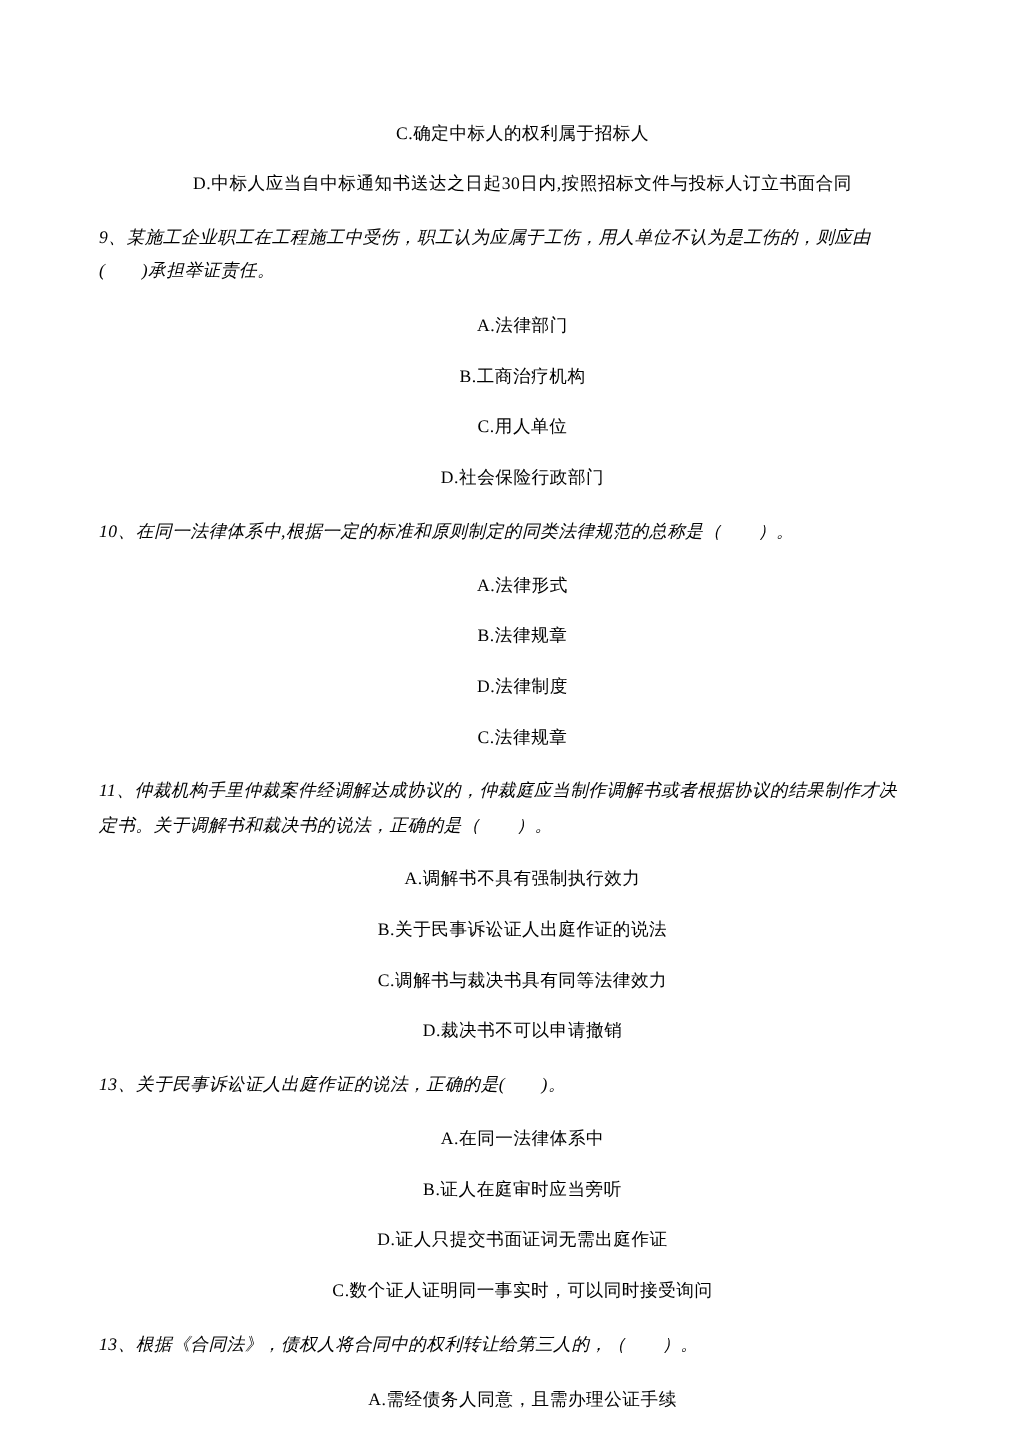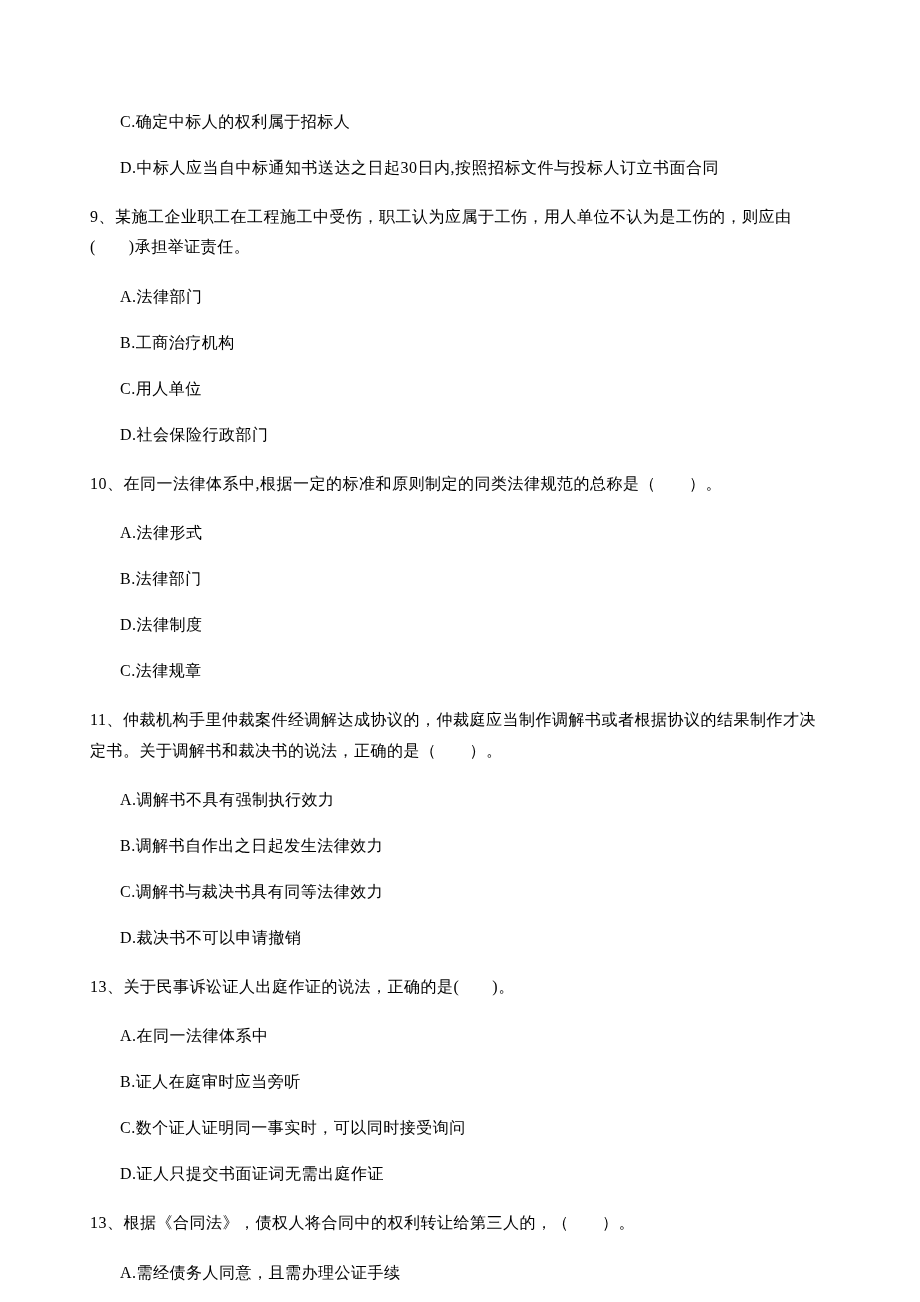--- a/index.html
+++ b/index.html
@@ -13,55 +13,57 @@
   }
   .page {
     width: 920px;
     min-height: 1302px;
     box-sizing: border-box;
     padding: 110px 90px 60px 90px;
   }
   .option {
     margin: 0 0 22px 30px;
     letter-spacing: 0.5px;
+    text-align: center;
   }
   .stem {
     margin: 0 0 22px 0;
     letter-spacing: 0.5px;
     line-height: 1.9;
+    font-style: italic;
   }
 </style>
 </head>
 <body>
 
 <div class="page">
 
   <p class="option">C.确定中标人的权利属于招标人</p>
   <p class="option">D.中标人应当自中标通知书送达之日起30日内,按照招标文件与投标人订立书面合同</p>
 
   <p class="stem">9、某施工企业职工在工程施工中受伤，职工认为应属于工伤，用人单位不认为是工伤的，则应由(　　)承担举证责任。</p>
   <p class="option">A.法律部门</p>
   <p class="option">B.工商治疗机构</p>
   <p class="option">C.用人单位</p>
   <p class="option">D.社会保险行政部门</p>
 
   <p class="stem">10、在同一法律体系中,根据一定的标准和原则制定的同类法律规范的总称是（　　）。</p>
   <p class="option">A.法律形式</p>
-  <p class="option">B.法律部门</p>
+  <p class="option">B.法律规章</p>
   <p class="option">D.法律制度</p>
   <p class="option">C.法律规章</p>
 
   <p class="stem">11、仲裁机构手里仲裁案件经调解达成协议的，仲裁庭应当制作调解书或者根据协议的结果制作才决定书。关于调解书和裁决书的说法，正确的是（　　）。</p>
   <p class="option">A.调解书不具有强制执行效力</p>
-  <p class="option">B.调解书自作出之日起发生法律效力</p>
+  <p class="option">B.关于民事诉讼证人出庭作证的说法</p>
   <p class="option">C.调解书与裁决书具有同等法律效力</p>
   <p class="option">D.裁决书不可以申请撤销</p>
 
   <p class="stem">13、关于民事诉讼证人出庭作证的说法，正确的是(　　)。</p>
   <p class="option">A.在同一法律体系中</p>
   <p class="option">B.证人在庭审时应当旁听</p>
+  <p class="option">D.证人只提交书面证词无需出庭作证</p>
   <p class="option">C.数个证人证明同一事实时，可以同时接受询问</p>
-  <p class="option">D.证人只提交书面证词无需出庭作证</p>
 
   <p class="stem">13、根据《合同法》，债权人将合同中的权利转让给第三人的，（　　）。</p>
   <p class="option">A.需经债务人同意，且需办理公证手续</p>
 
 </div>
 
 </body></html>

